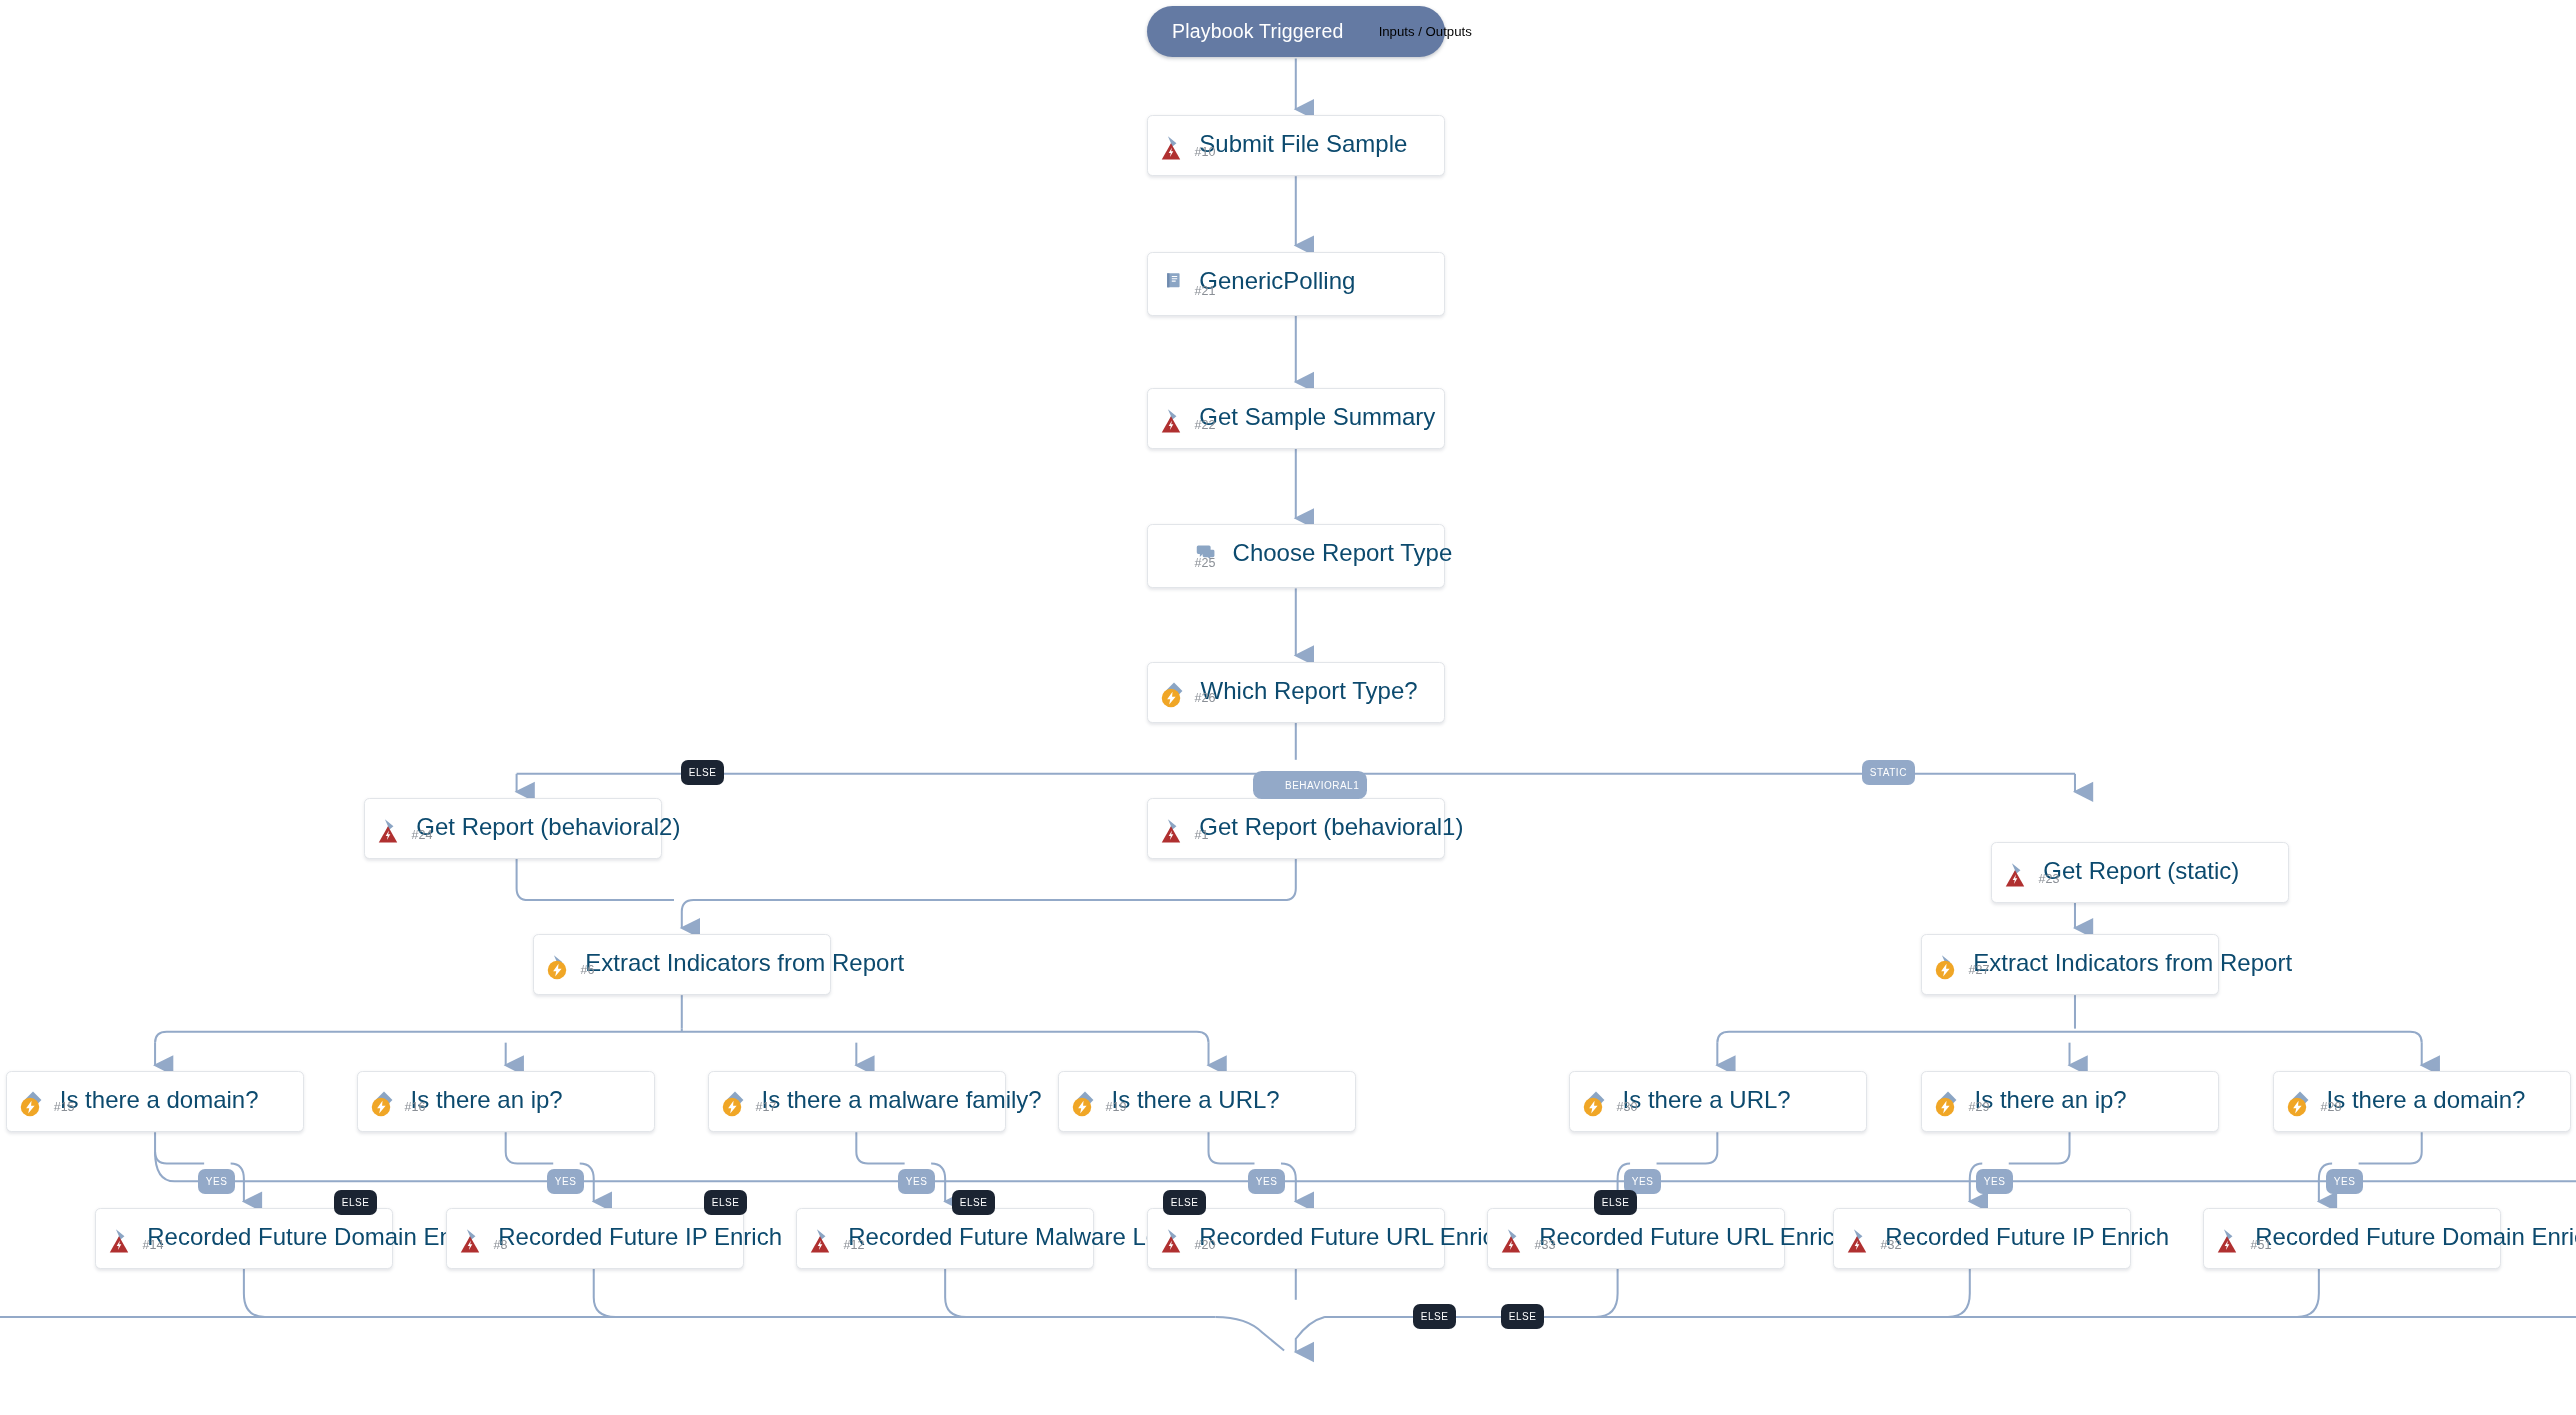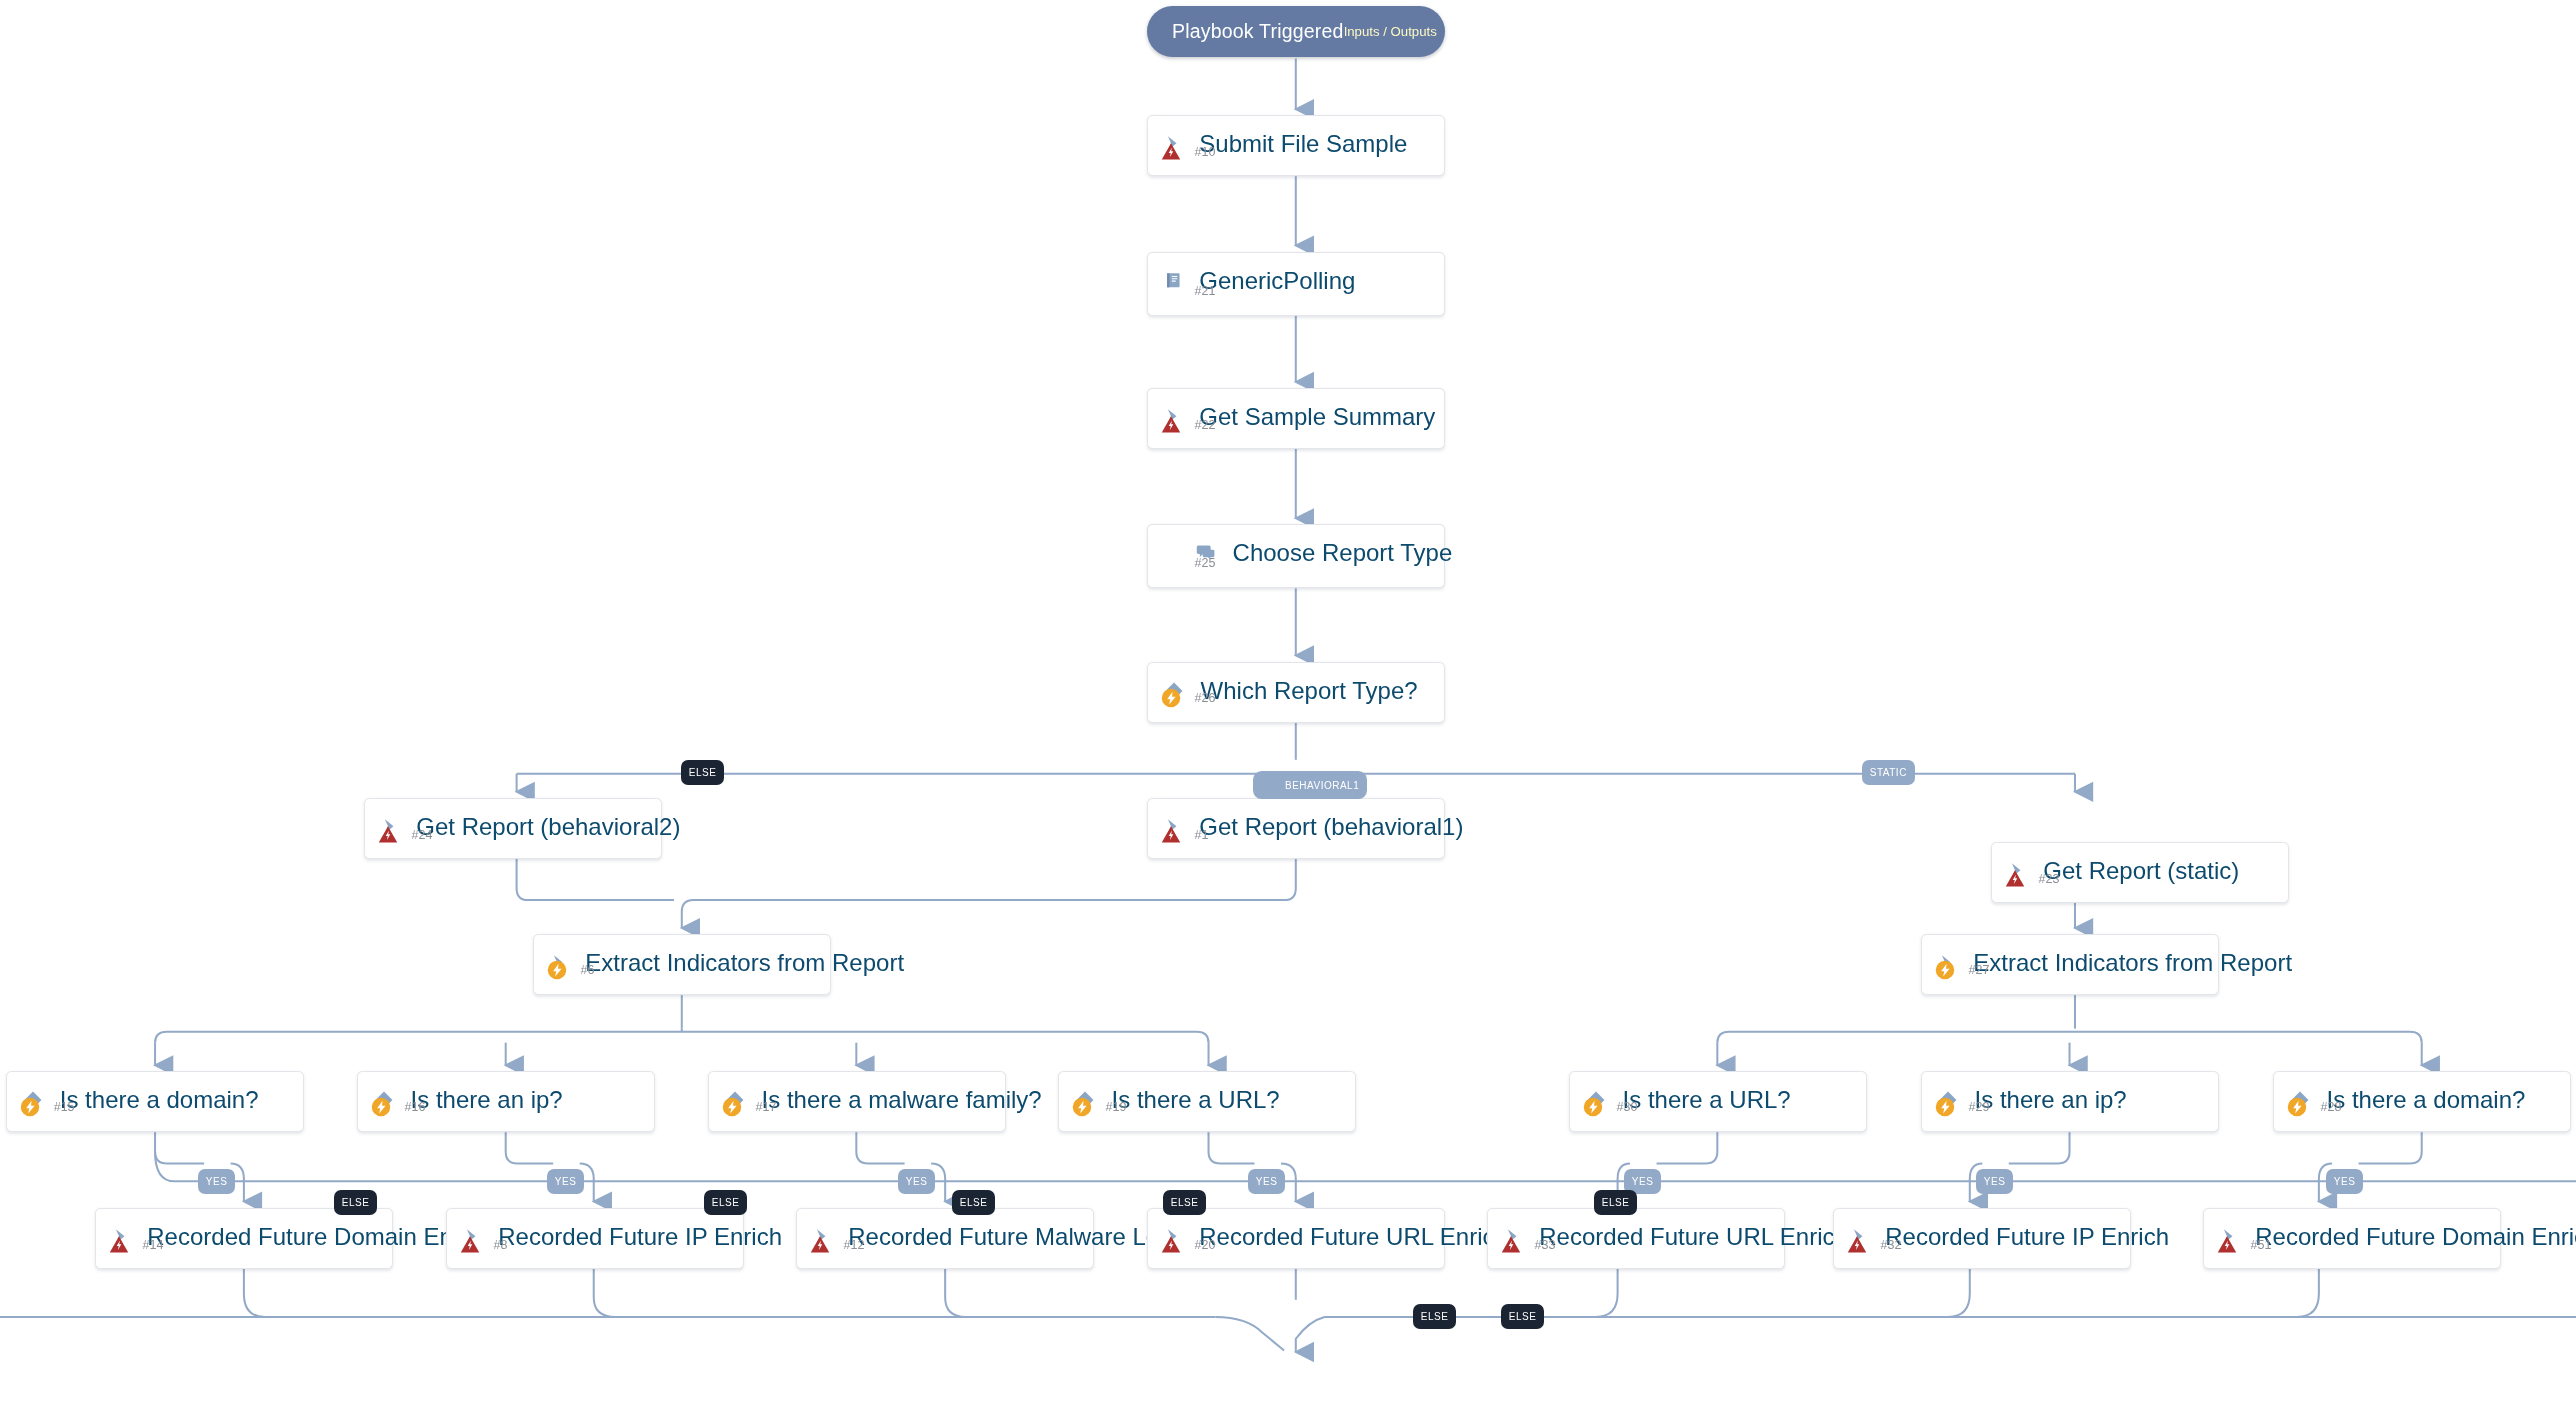--- a/index.html
+++ b/index.html
@@ -35,21 +35,21 @@
     z-index: 4;
   }
   .pill .pill-title {
     font-size: 19.5px;
     margin-left: 25px;
     letter-spacing: 0.2px;
     white-space: nowrap;
   }
   .pill .pill-sub {
     font-size: 13.2px;
-    color: #fef9c3;
+    color: #000000;
     margin-left: auto;
     margin-right: 26.5px;
     white-space: nowrap;
   }
 
   
   .card {
     position: absolute;
     background: #ffffff;
     border: 0.8px solid #e2e5e9;
@@ -191,21 +191,21 @@
       <path d="M1700,1690 Q1680,1695 1663,1718 L1663,1735" marker-end="url(#arw)"></path>
 
       <path d="M0,1690 L1560,1690"></path>
       <path d="M1700,1690 L3306,1690"></path>
 
       <path d="M1556,1817 L1556,1817"></path>
       <path d="M1663,1818 L1663,1817"></path>
     </g>
   </svg>
 
-  <div class="pill" style="left:1147px; top:6.2px; width:298px; height:51px;">
+  <div class="pill" style="left:1147px; top:6.2px; width:298px; height:51px;gap:35px;">
     <span class="pill-title">Playbook Triggered</span>
     <span class="pill-sub">Inputs / Outputs</span>
   </div>
 
 
   <div id="nodes-host">
       <div class="card" style="left: 1147px; top: 115px; width: 298px; height: 61px;">
         <div class="card-top">
           <svg class="ico ico-chevron" viewBox="0 0 24 24">
             <path d="M5 3 L16 12 L5 21 L9 12 Z" fill="#8ba5c4"></path>

